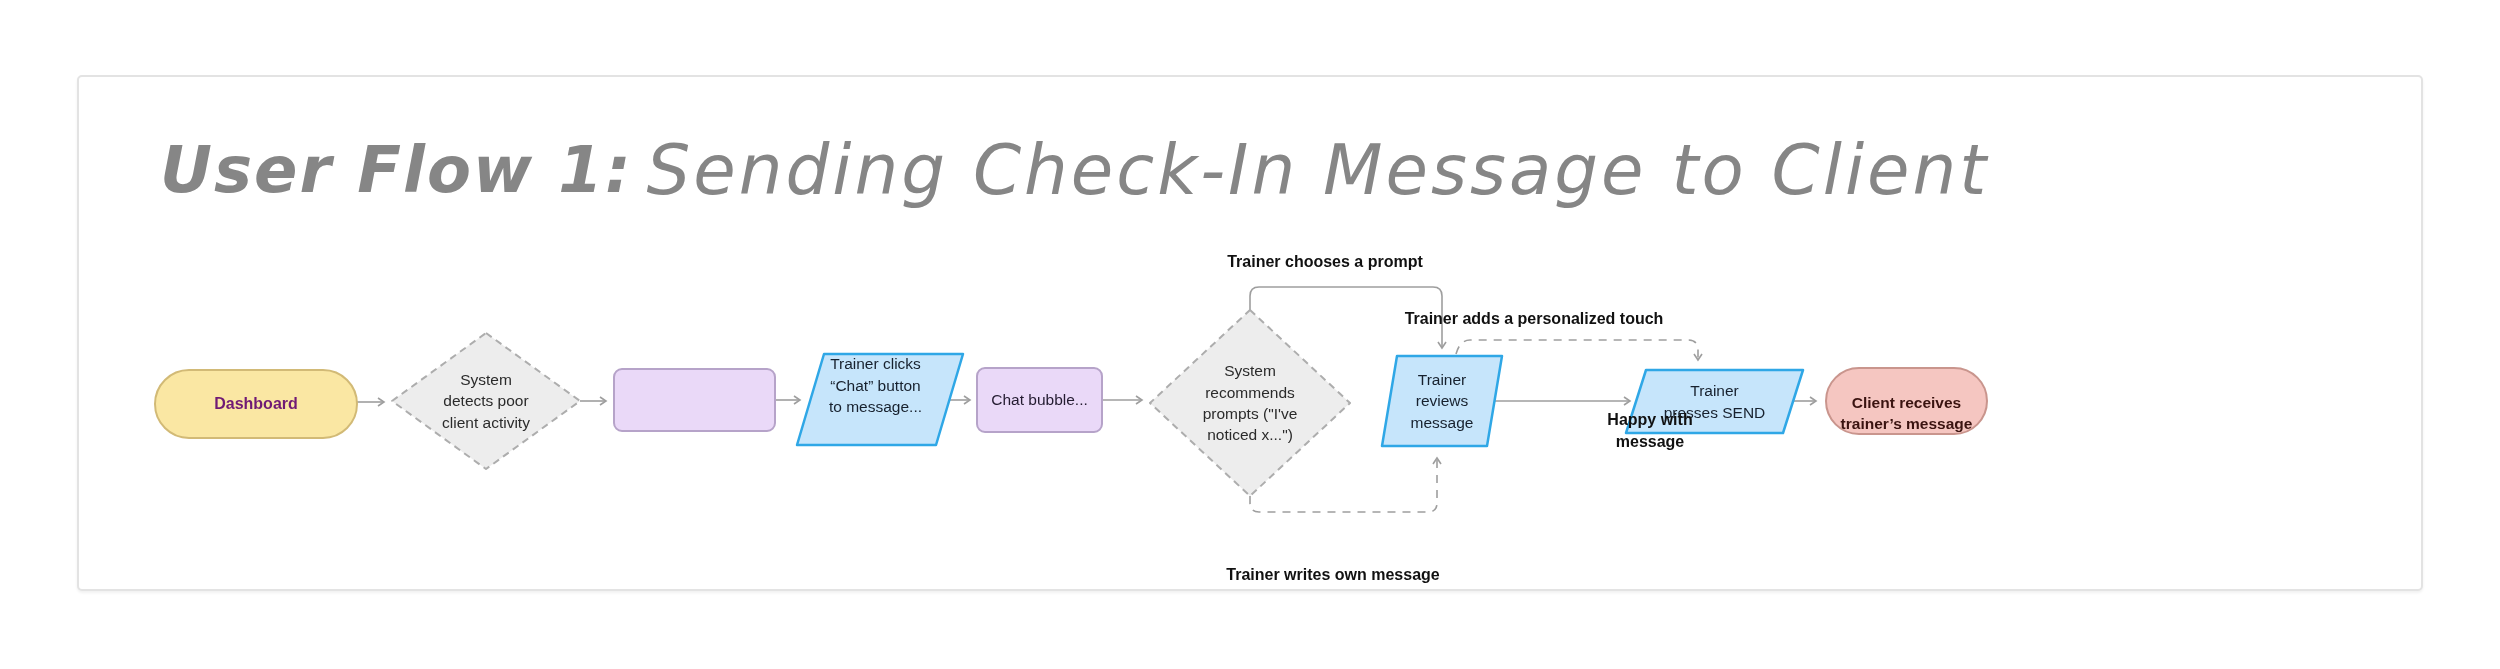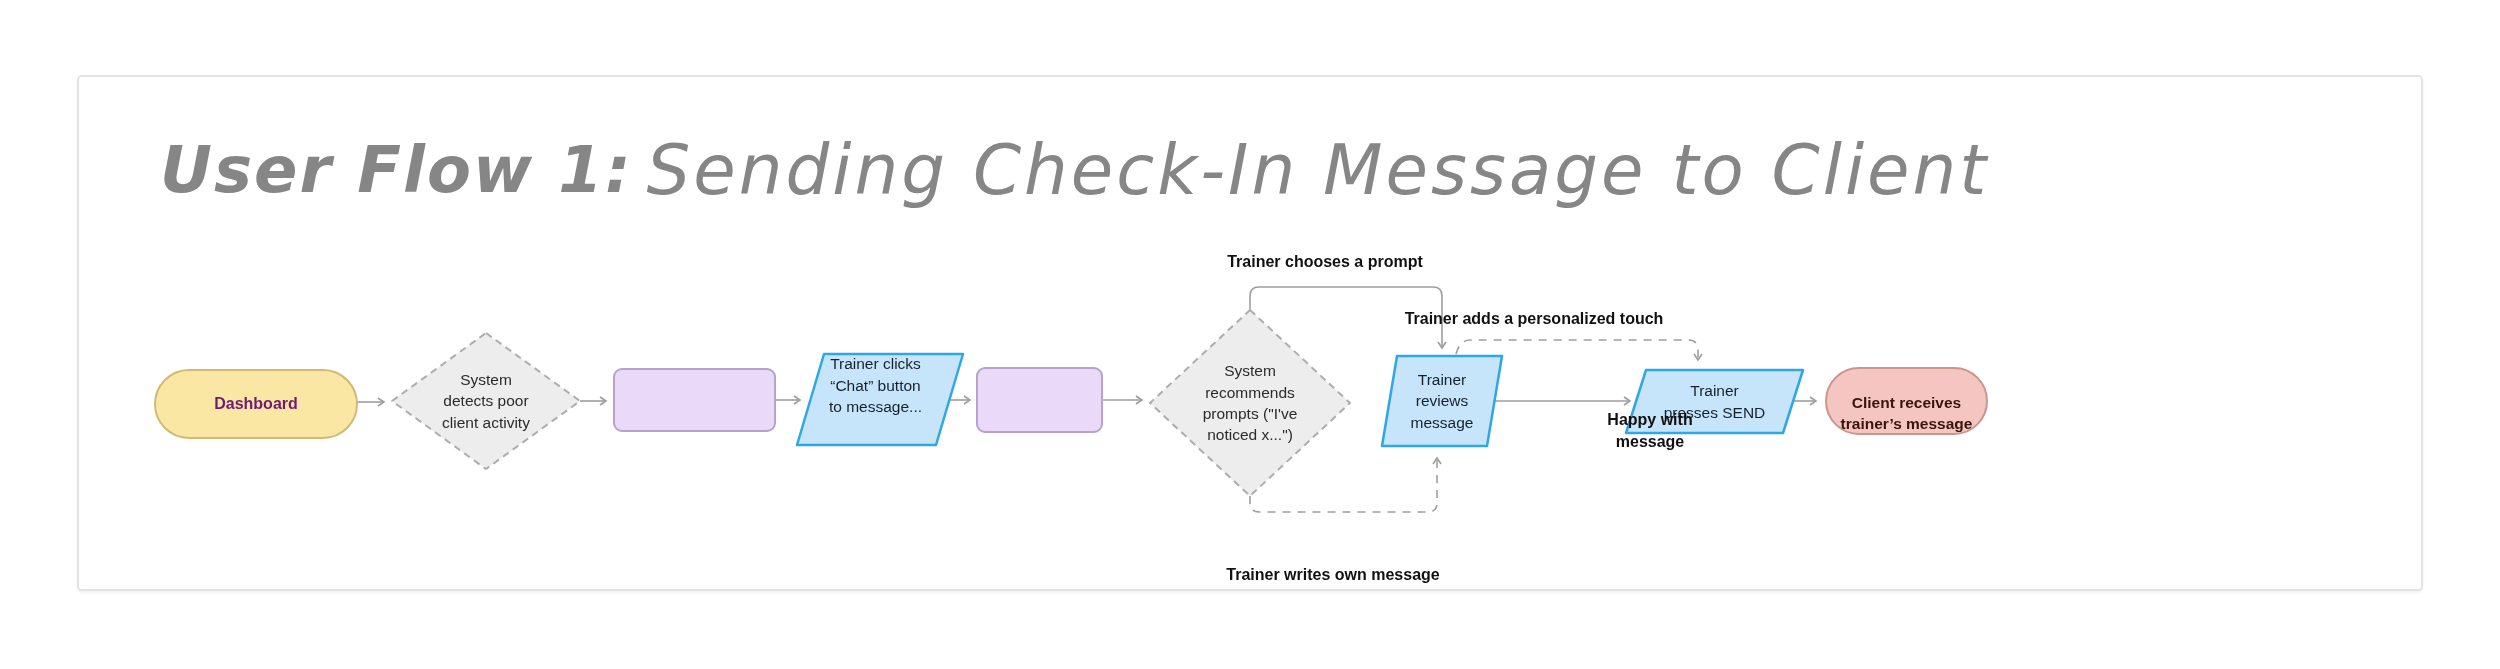--- a/index.html
+++ b/index.html
@@ -120,20 +120,21 @@
 
   <div class="node-label" style="left:392px; top:333px; width:188px; height:136px;">System
 detects poor
 client activity</div>
 
 
   <div class="node-label blue-text" style="left:788px; top:334px; width:175px; height:103px;">Trainer clicks
 “Chat” button
 to message...</div>
 
+  <div class="node-label purple-text" style="left:977px; top:368px; width:125px; height:64px;">Chat bubble...</div>
 
   <div class="node-label" style="left:1150px; top:310px; width:200px; height:186px;">System
 recommends
 prompts ("I've
 noticed x...")</div>
 
   <div class="node-label blue-text" style="left:1382px; top:356px; width:120px; height:90px;">Trainer
 reviews
 message</div>
 

